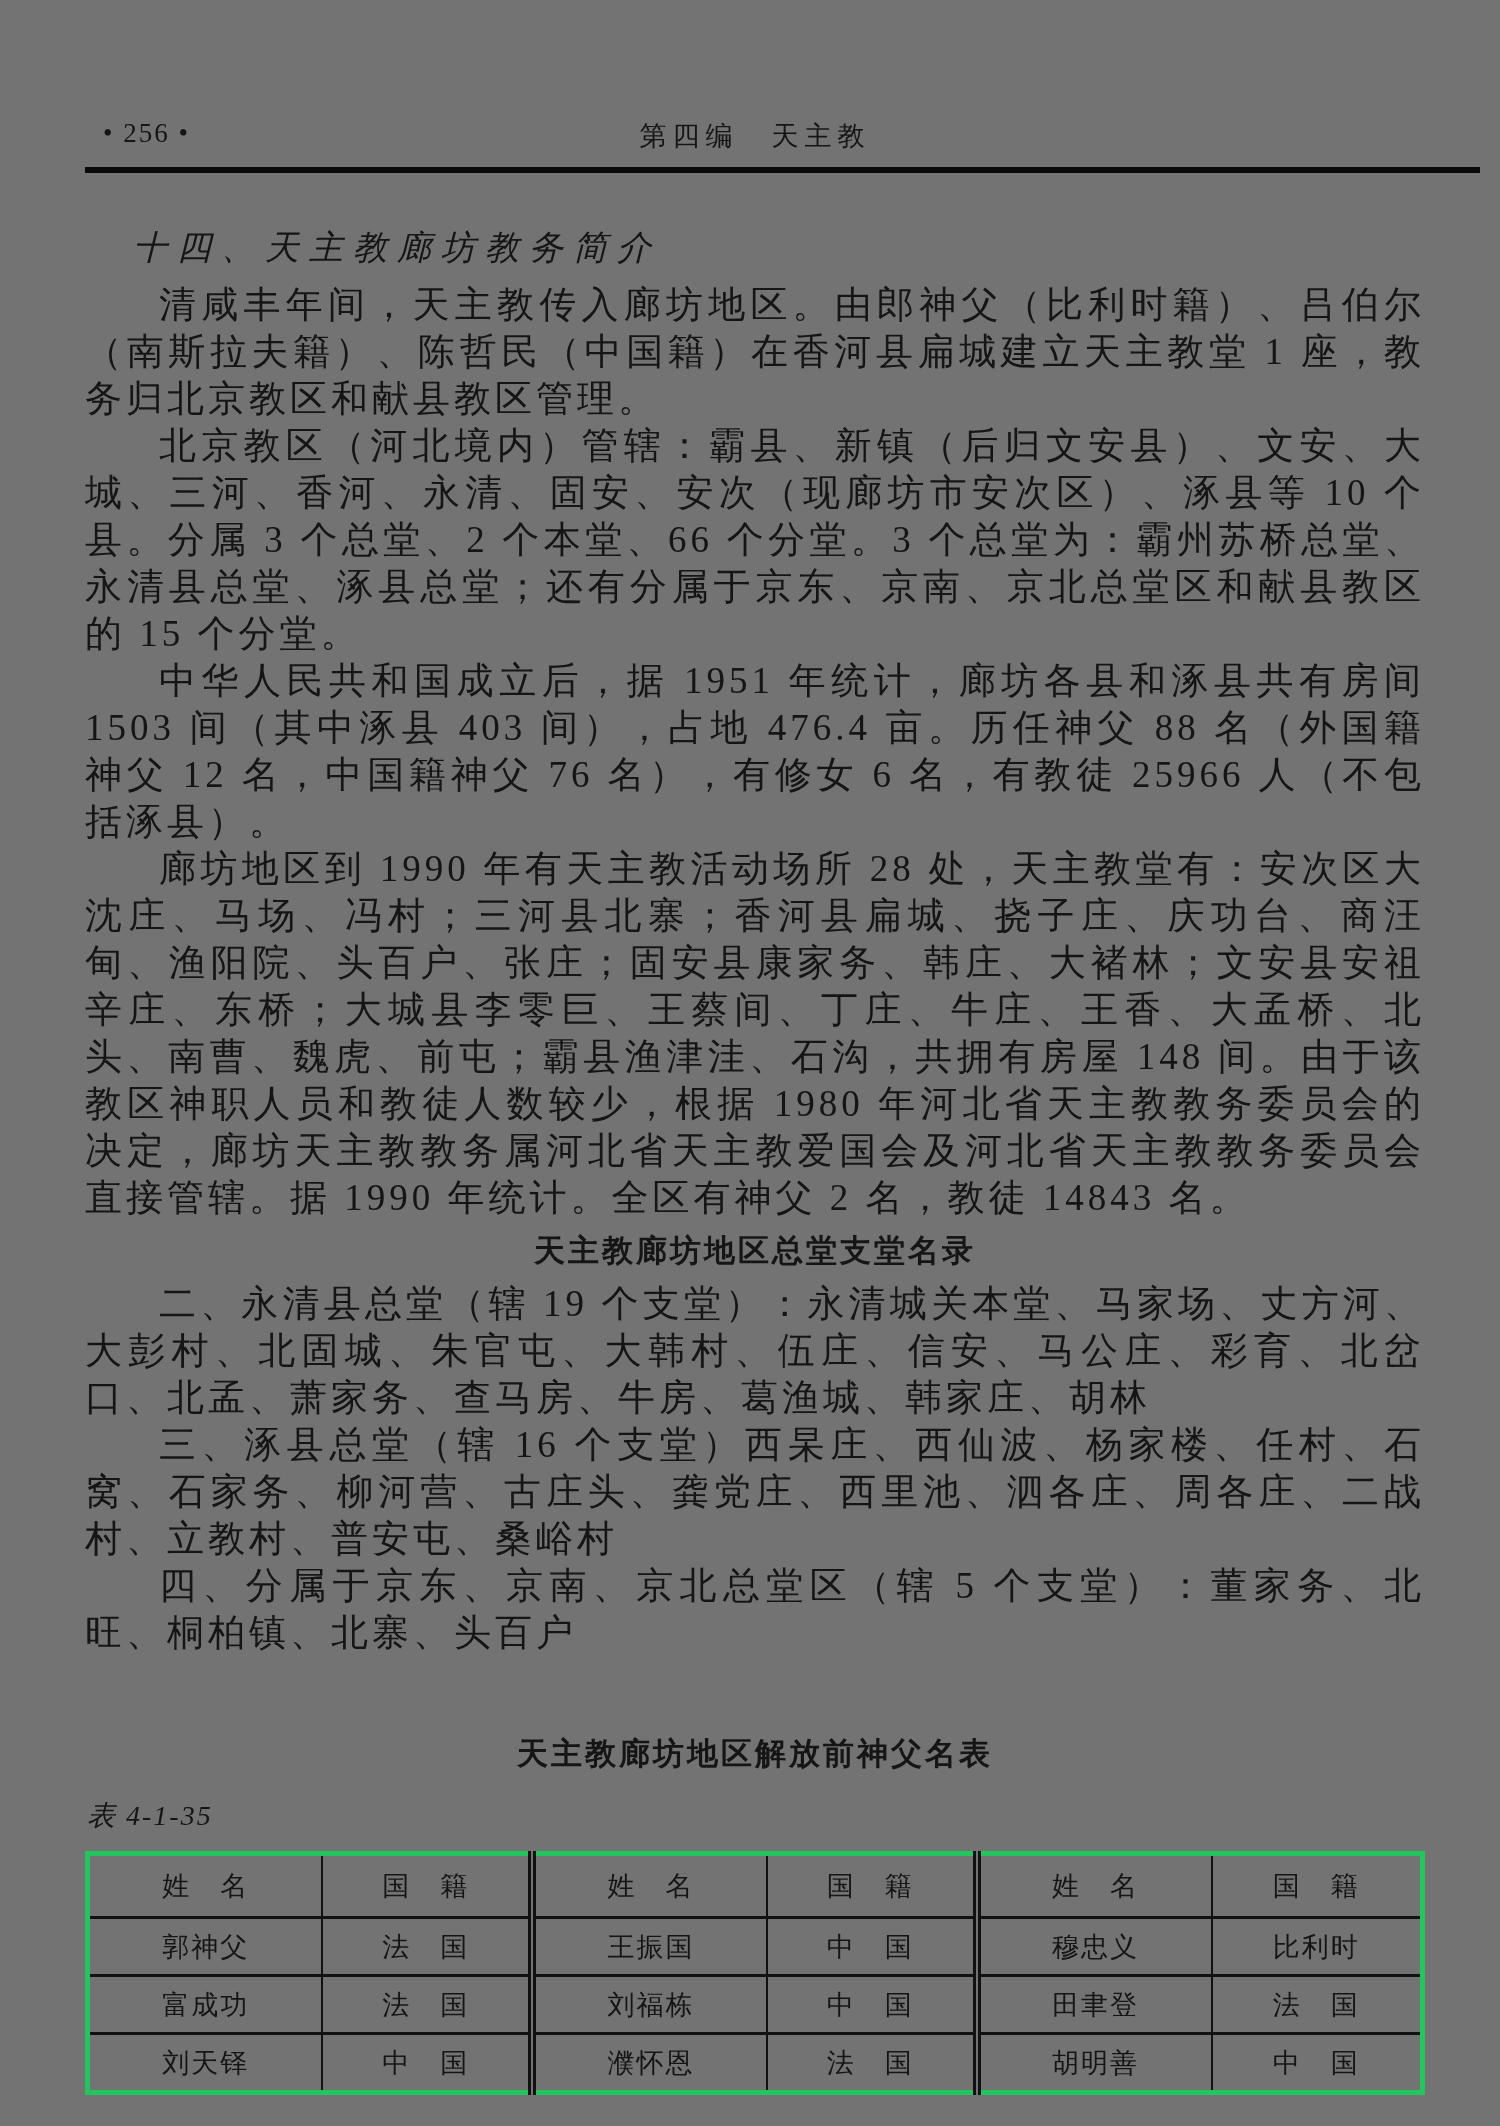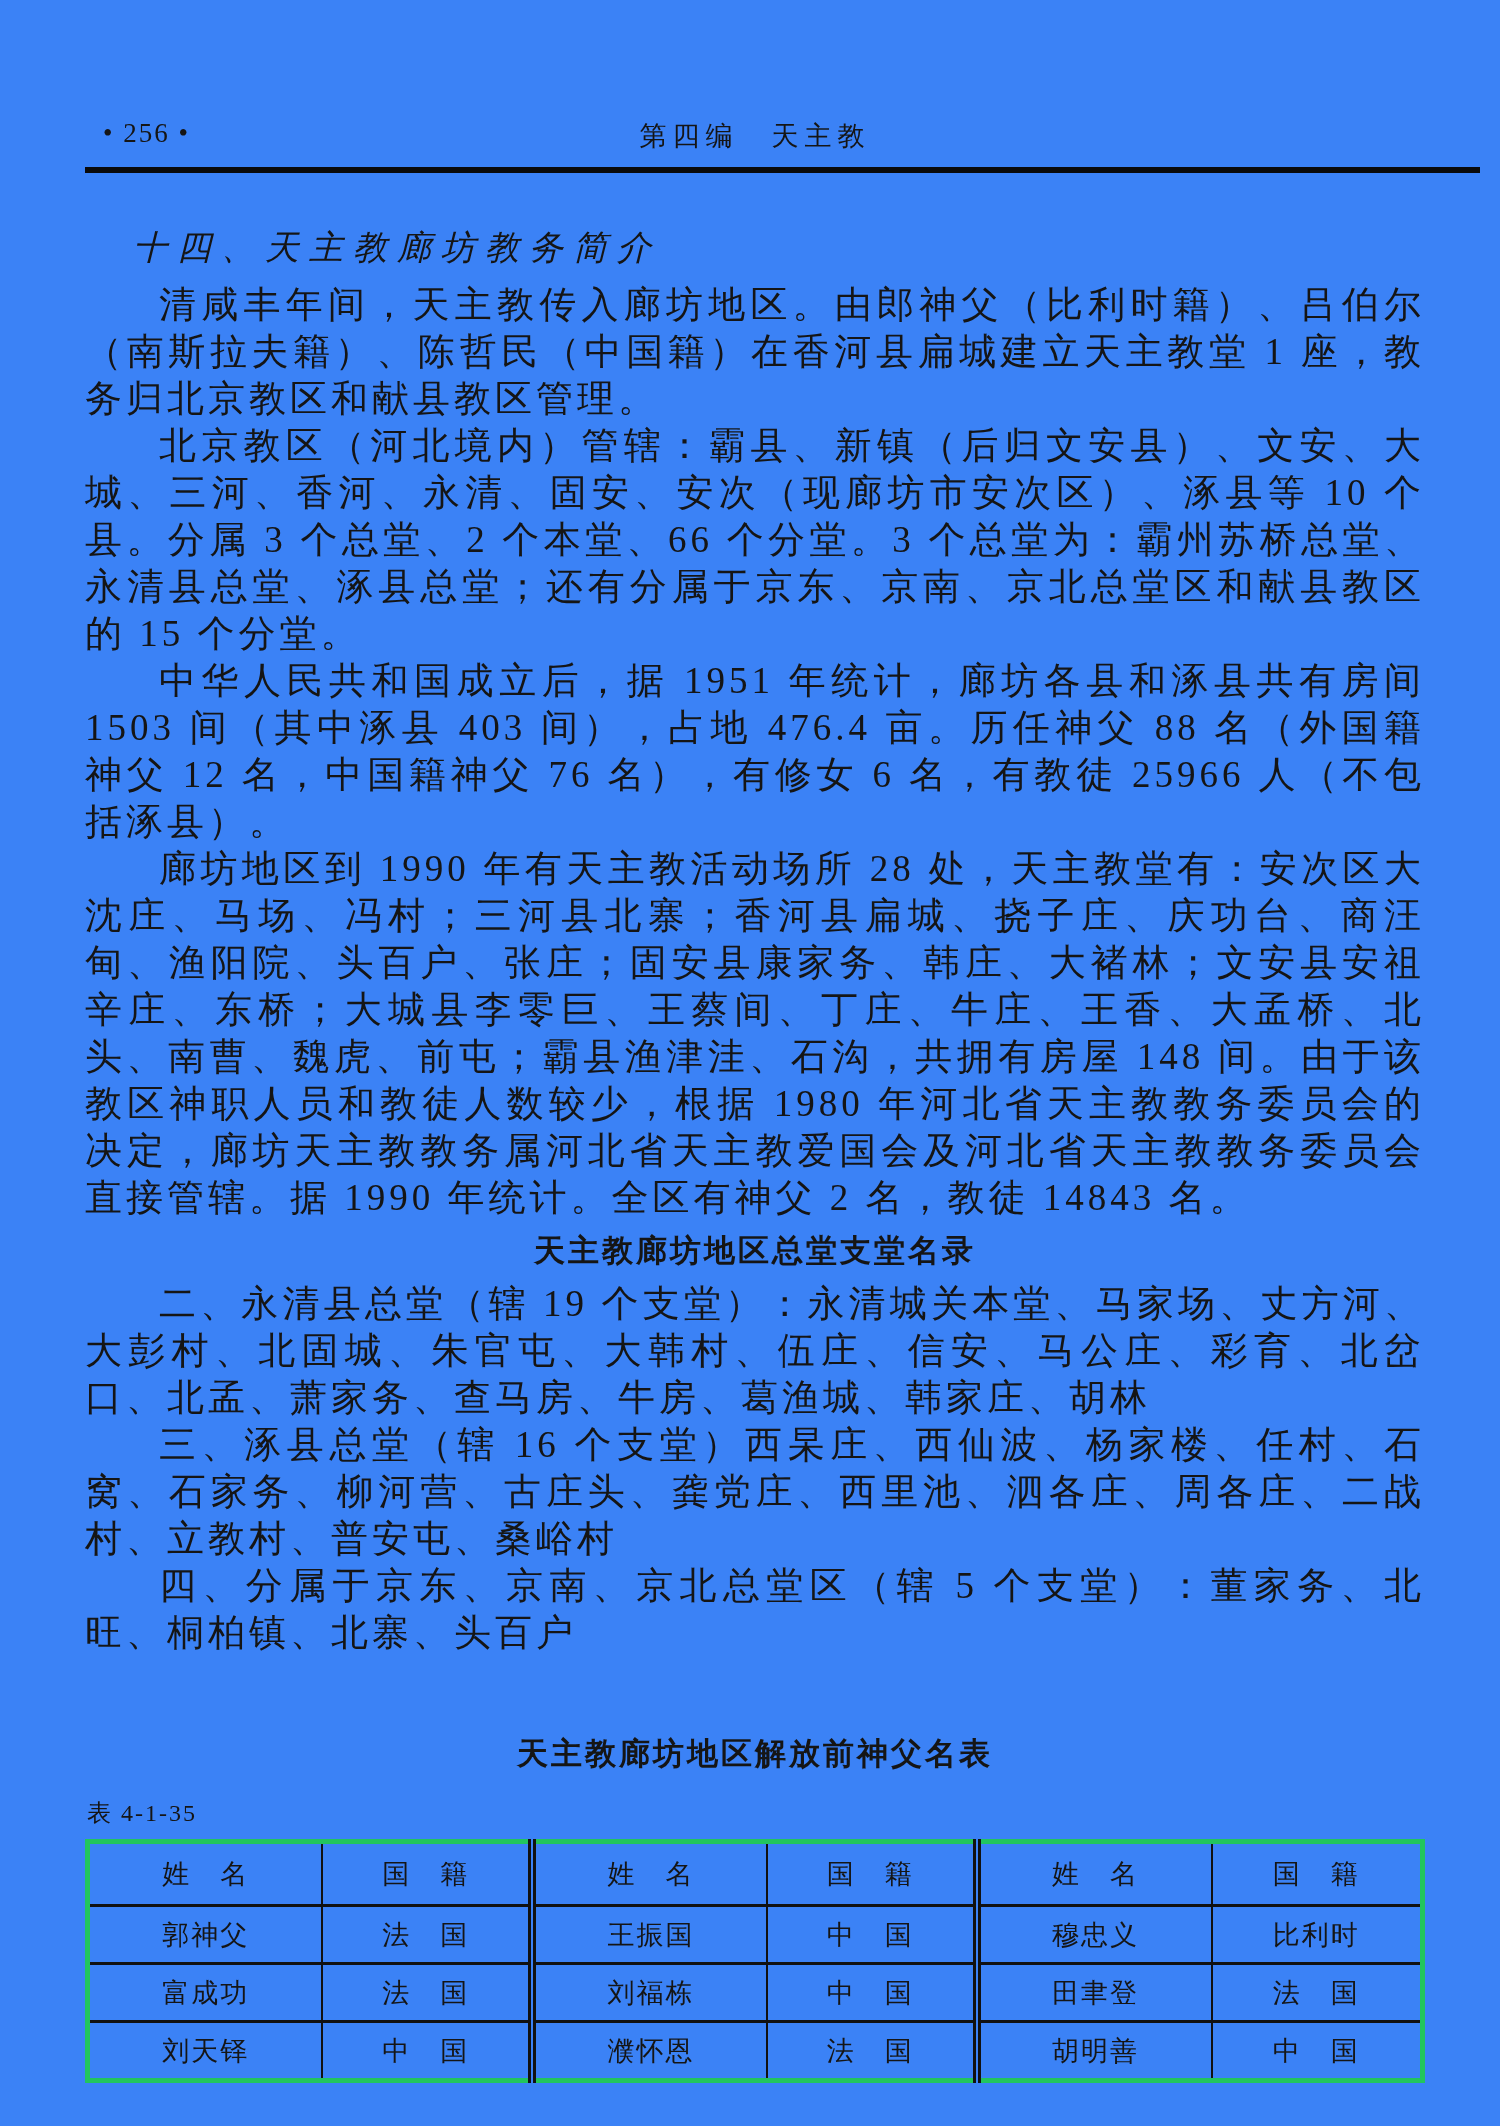--- a/index.html
+++ b/index.html
@@ -1,20 +1,20 @@
 <!DOCTYPE html>
 <html lang="zh"><head>
 <meta charset="utf-8">
 <style>
   html,body{margin:0;padding:0;background:#e8e8e8;}
   .page{
     position:relative;
     width:1500px;height:2126px;
     margin:0 auto;
-    background:#3b82f6;
+    background:#737373;
     color:#151515;
     box-sizing:border-box;
     padding:118px 75px 0 85px;
     overflow:hidden;
     font-family:"Liberation Serif","DejaVu Serif",serif;
   }
   
   .page-header{position:relative;height:38px;}
   .page-num{
     position:absolute;left:18px;top:0;
@@ -44,22 +44,23 @@
   
   .center-heading{
     margin:6px 0 6px 0;
     text-align:center;
     font-family:"Liberation Sans","DejaVu Sans",sans-serif;
     font-weight:bold;font-size:31px;line-height:47px;
     letter-spacing:3px;
   }
   .center-heading.table-section{margin-top:74px;margin-bottom:20px;}
   .table-label{
-    font-size:24px;letter-spacing:2px;
-    margin:12px 0 10px 2px;
+    font-size:28px;letter-spacing:2px;
+    margin:12px 0 16px 2px;
+    font-style:italic;
   }
   
   table.priests{
     width:100%;
     border-collapse:collapse;
     border:5px solid #22c55e;
     table-layout:fixed;
   }
   table.priests th, table.priests td{
     border:solid #111;

